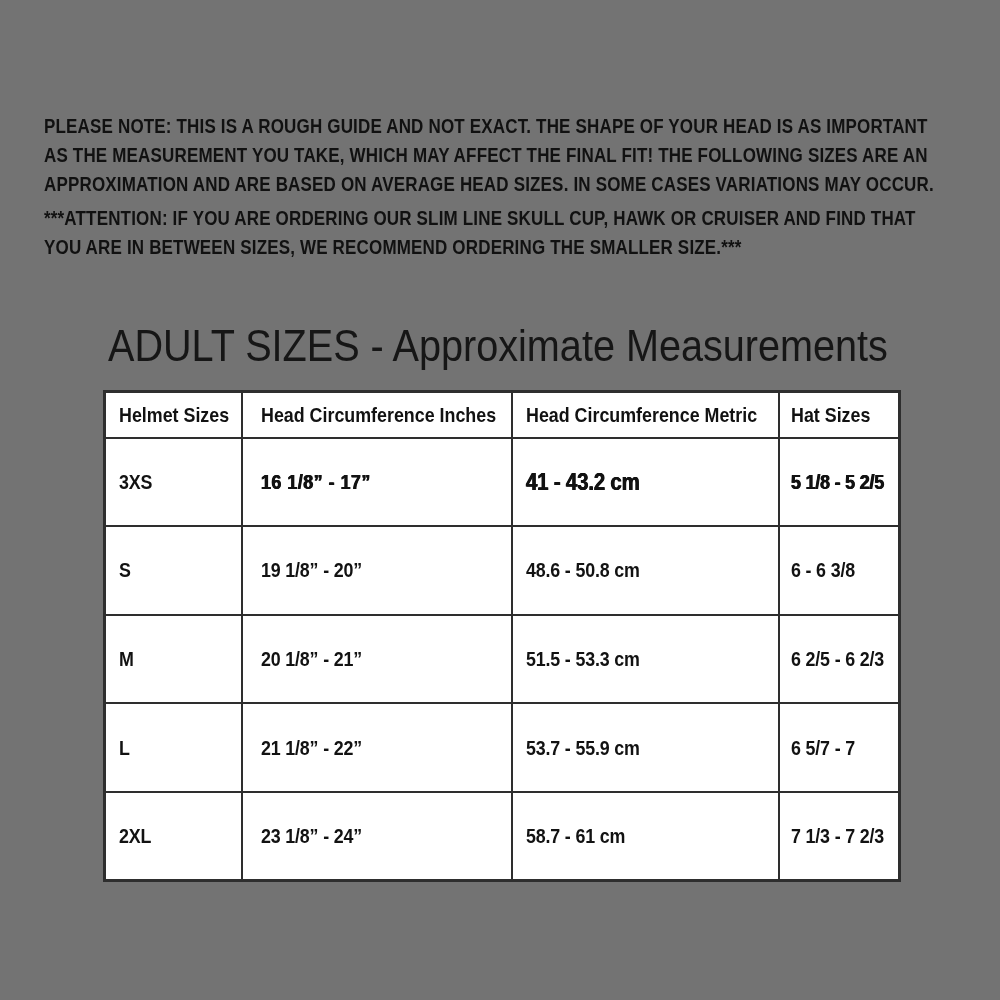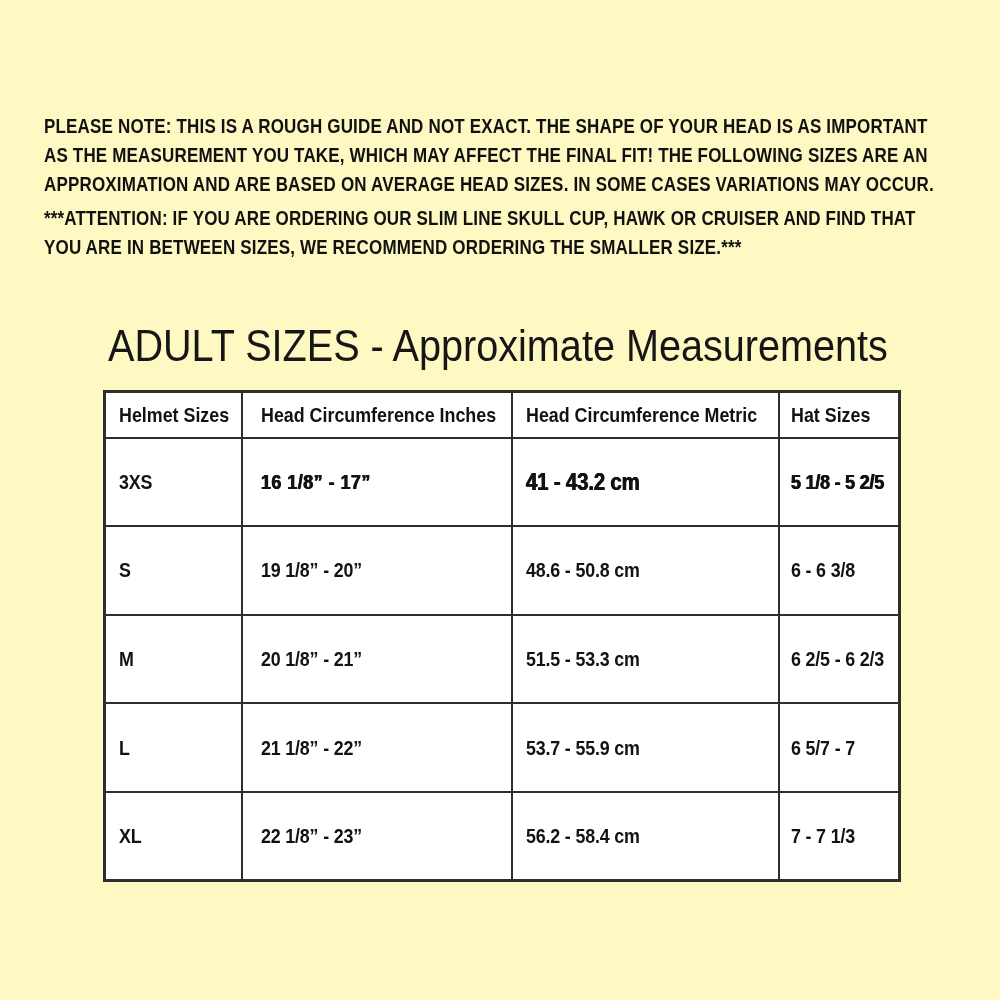--- a/index.html
+++ b/index.html
@@ -10,21 +10,21 @@
     height: 1000px;
     font-family: "Liberation Sans", sans-serif;
     color: #121212;
     position: relative;
     overflow: hidden;
   }
   .page {
     position: relative;
     width: 1000px;
     height: 1000px;
-    background: #fef9c3;
+    background: #737373;
   }
 
   
   .para {
     position: absolute;
     left: 44px;
     width: 1100px;
     font-weight: 700;
     font-size: 20px;
     line-height: 29px;
@@ -197,33 +197,33 @@
         <span class="cnd">21 1/8” - 22”</span>
       </td>
       <td class="col-metric">
         <span class="cnd">53.7 - 55.9 cm</span>
       </td>
       <td class="col-hat">
         <span class="cnd">6 5/7 - 7</span>
       </td>
     </tr>
 
-    <tr class="data-row">
-      <td class="col-helmet">
-        <span class="cnd">XL</span>
-      </td>
-      <td class="col-inches">
-        <span class="cnd">22 1/8” - 23”</span>
-      </td>
-      <td class="col-metric">
-        <span class="cnd">56.2 - 58.4 cm</span>
-      </td>
-      <td class="col-hat">
-        <span class="cnd">7 - 7 1/3</span>
-      </td>
-    </tr>
-
+
+    <tr class="data-row">
+      <td class="col-helmet">
+        <span class="cnd">2XL</span>
+      </td>
+      <td class="col-inches">
+        <span class="cnd">23 1/8” - 24”</span>
+      </td>
+      <td class="col-metric">
+        <span class="cnd">58.7 - 61 cm</span>
+      </td>
+      <td class="col-hat">
+        <span class="cnd">7 1/3 - 7 2/3</span>
+      </td>
+    </tr>
 
 
   </tbody>
   </table>
 
 </div>
 
 </body></html>

